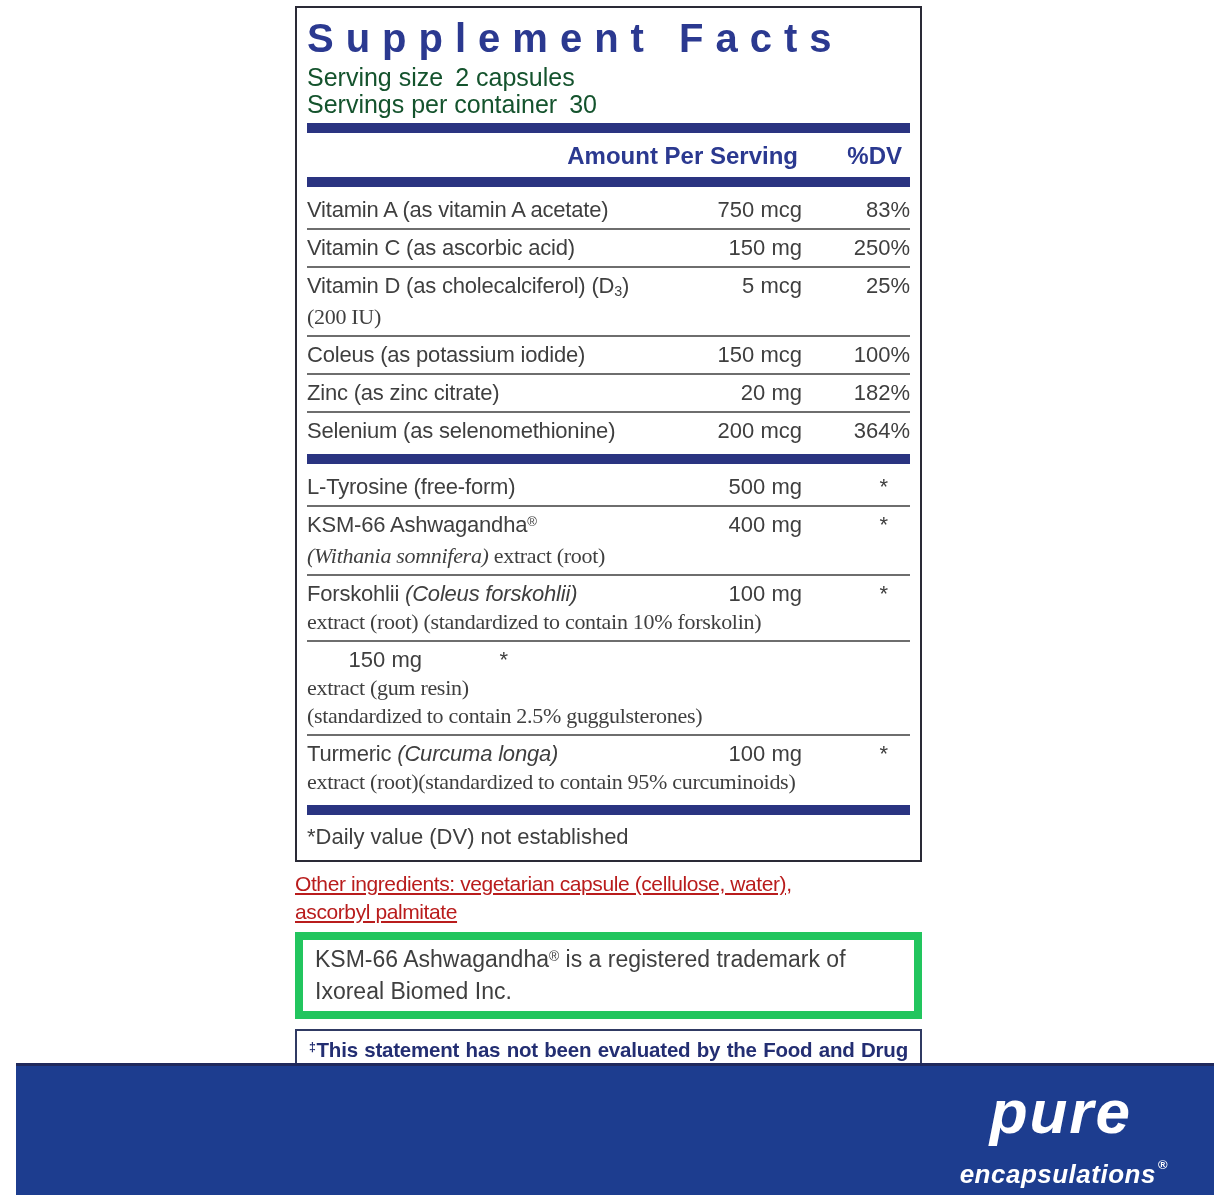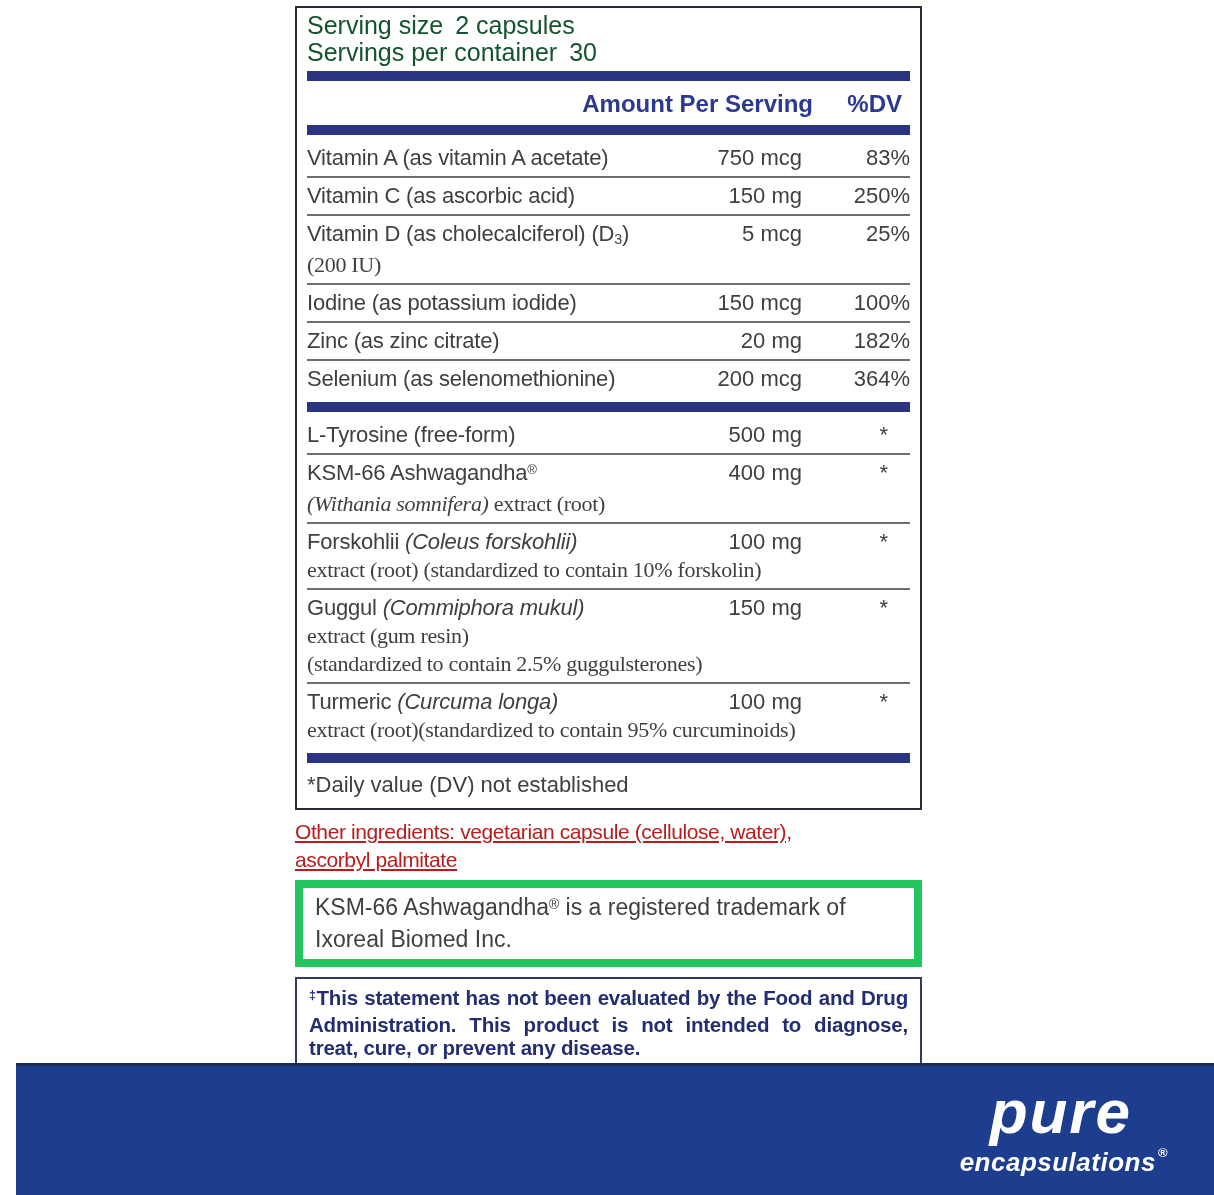--- a/index.html
+++ b/index.html
@@ -21,21 +21,21 @@
     letter-spacing:12px; white-space:nowrap; line-height:1.3;
   }
   .serving-line { font-size:25px; color:#14532d; line-height:27px; }
   .serving-line .val { margin-left:12px; }
 
   .bar { height:10px; background:#2a3481; margin:5px 0; }
   .sep { border-top:2px solid #6e6e6e; }
 
   .hdr { position:relative; height:34px; }
   .hdr span { position:absolute; bottom:2px; font-weight:bold; color:#2b3990; font-size:24px; white-space:nowrap; }
-  .hdr .hdr-amt { right:97px; }
+  .hdr .hdr-amt { right:112px; }
   .hdr .hdr-dv  { right:8px; }
 
   .row { padding:3px 0 4px 0; }
   .row-line { display:flex; align-items:flex-start; }
   .cell.name { flex:1; font-size:22px; line-height:29px; letter-spacing:-0.2px; }
   .cell.amt  { width:115px; text-align:right; font-size:22px; line-height:29px; white-space:nowrap; }
   .cell.dv   { width:108px; text-align:right; font-size:22px; line-height:29px; white-space:nowrap; }
   .cell.dv.star { padding-right:22px; }
   .extra { font-size:22px; line-height:28px; letter-spacing:-0.3px;font-family:Liberation Serif, serif; }
   .footnote { font-size:22px; line-height:30px; padding:2px 0 0 0; }
@@ -64,30 +64,31 @@
     position:absolute; left:16px; bottom:0; width:1214px; height:132px;
     background:#1d3d8f; border-top:3px solid #20295c;
   }
   .brand { position:absolute; right:62px; top:20px; text-align:center; color:#ffffff; }
   .brand-pure {
     font-size:62px; font-weight:bold; font-style:italic;
     letter-spacing:2px; line-height:0.85; padding-right:6px;
   }
   .brand-sub {
     font-size:26px; font-weight:bold; font-style:italic;
-    letter-spacing:0.5px; margin-top:8px; white-space:nowrap;
+    letter-spacing:0.5px; margin-top:20px; white-space:nowrap;
   }
   .brand-reg { font-size:13px; font-style:normal; position:relative; top:-14px; margin-left:2px; }
 </style>
 </head>
 <body>
 
 <div class="label-col">
 
   <div class="facts-box">
+    <div class="title">Supplement Facts</div>
 
     <div class="serving-line">
       <span>Serving size</span><span class="val">2 capsules</span>
     </div>
     <div class="serving-line">
       <span>Servings per container</span><span class="val">30</span>
     </div>
 
     <div class="bar"></div>
 
@@ -119,21 +120,21 @@
           <div class="row-line">
             <div class="cell name"><span>Vitamin D (as cholecalciferol) (D</span><span class="sub">3</span><span>)</span></div>
             <div class="cell amt">5 mcg</div>
             <div class="cell dv">25%</div>
           </div>
           <div class="extra"><span>(200 IU)</span></div>
         </div>
         <div class="sep"></div>
         <div class="row">
           <div class="row-line">
-            <div class="cell name"><span>Iodine (as potassium iodide)</span></div>
+            <div class="cell name"><span>Coleus (as potassium iodide)</span></div>
             <div class="cell amt">150 mcg</div>
             <div class="cell dv">100%</div>
           </div>
         </div>
         <div class="sep"></div>
         <div class="row">
           <div class="row-line">
             <div class="cell name"><span>Zinc (as zinc citrate)</span></div>
             <div class="cell amt">20 mg</div>
             <div class="cell dv">182%</div>
@@ -169,21 +170,20 @@
           <div class="row-line">
             <div class="cell name"><span>Forskohlii </span><span class="part" style="font-style: italic;">(Coleus forskohlii)</span></div>
             <div class="cell amt">100 mg</div>
             <div class="cell dv star">*</div>
           </div>
           <div class="extra"><span>extract (root) (standardized to contain 10% forskolin)</span></div>
         </div>
         <div class="sep"></div>
         <div class="row">
           <div class="row-line">
-            <div class="cell name"><span>Guggul </span><span class="part" style="font-style: italic;">(Commiphora mukul)</span></div>
             <div class="cell amt">150 mg</div>
             <div class="cell dv star">*</div>
           </div>
           <div class="extra"><span>extract (gum resin)</span></div>
           <div class="extra"><span>(standardized to contain 2.5% guggulsterones)</span></div>
         </div>
         <div class="sep"></div>
         <div class="row">
           <div class="row-line">
             <div class="cell name"><span>Turmeric </span><span class="part" style="font-style: italic;">(Curcuma longa)</span></div>

